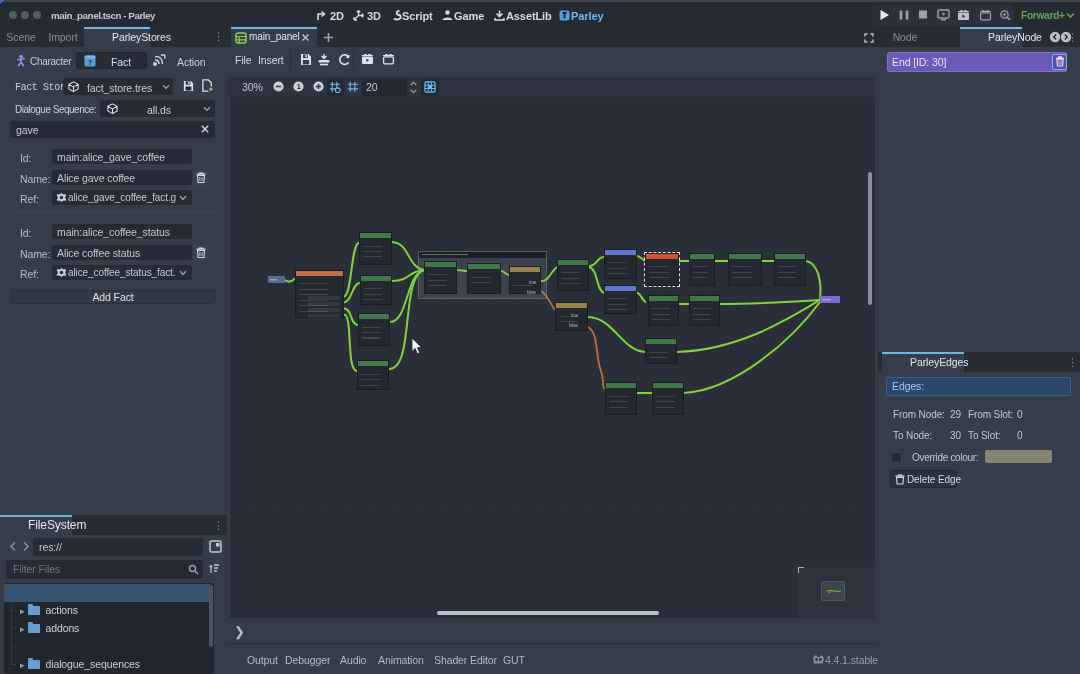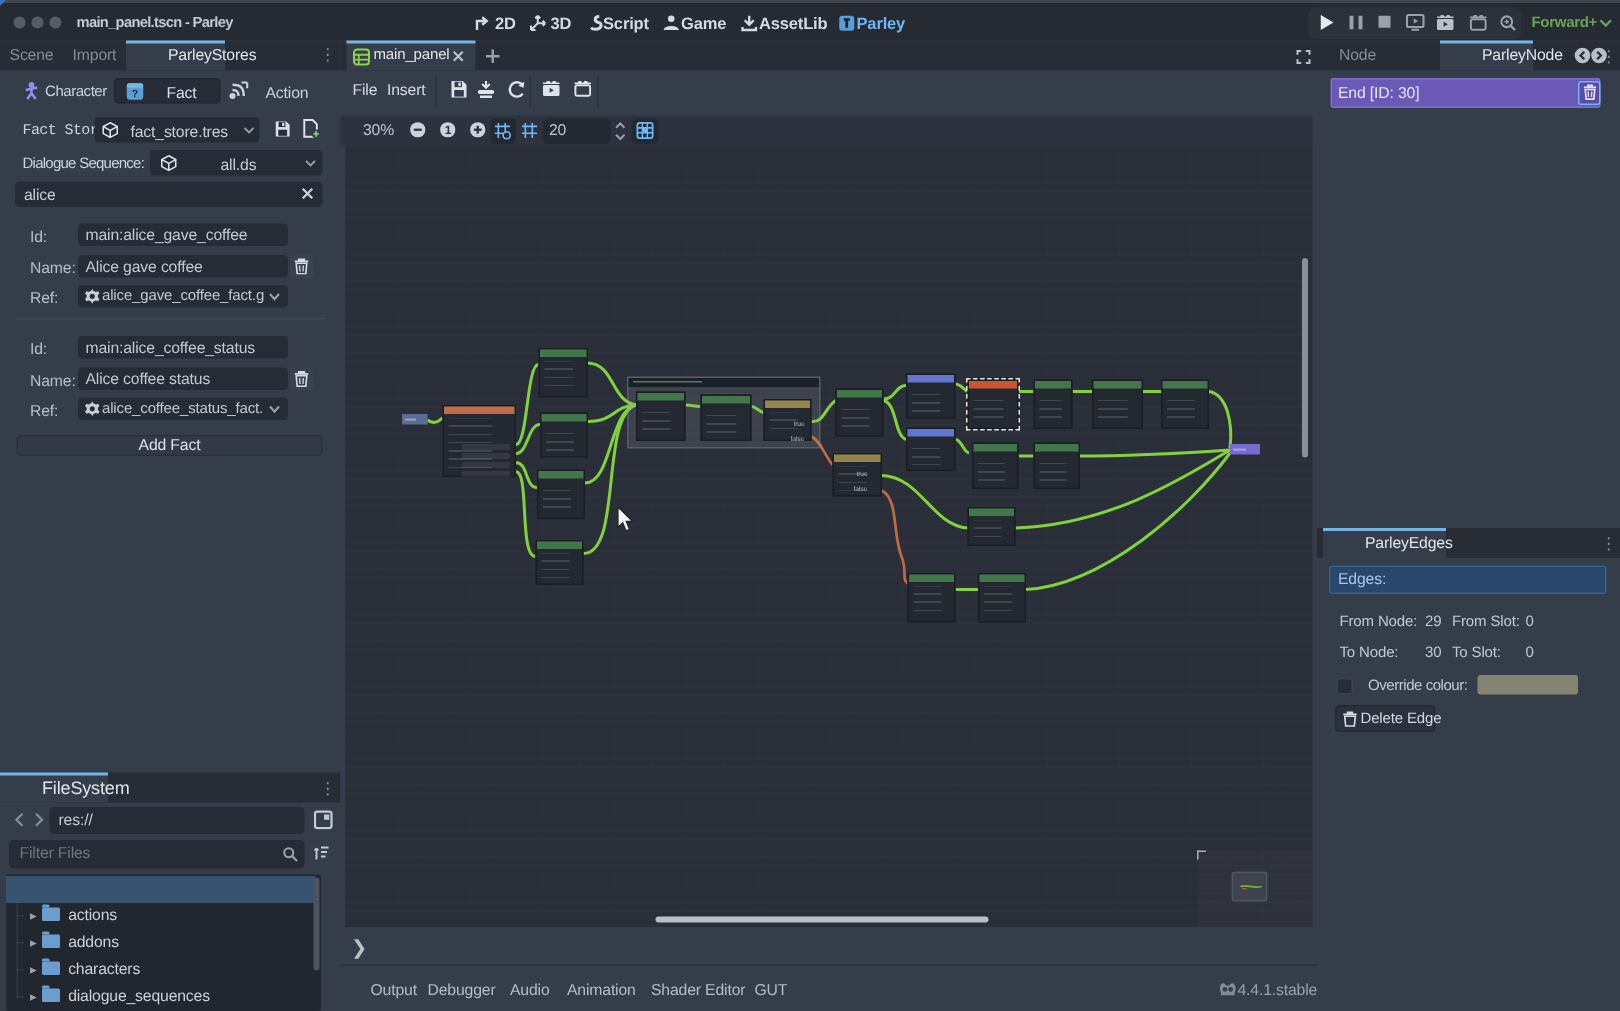--- a/index.html
+++ b/index.html
@@ -158,21 +158,21 @@
     <div class="abs input" style="left:100px;top:73px;width:115px;height:17px;"></div>
     <svg class="abs" style="left:107px;top:76px" width="11" height="11" viewBox="0 0 13 13">
           <path d="M6.5 1 L12 4 L12 9.5 L6.5 12.5 L1 9.5 L1 4 Z M1 4 L6.5 7 L12 4 M6.5 7 L6.5 12.5" fill="none" stroke="#e0e4e9" stroke-width="1.2"></path>
         </svg>
     <div class="abs" style="left:147px;top:77px;color:#c8ced6;">all.ds</div>
     <svg class="abs" style="left:203px;top:79px" width="8" height="6" viewBox="0 0 9 7">
           <path d="M1 1.5 L4.5 5 L8 1.5" stroke="#9aa1ab" stroke-width="1.5" fill="none"></path>
         </svg>
 
     <div class="abs input" style="left:10px;top:94px;width:205px;height:17px;"></div>
-    <div class="abs" style="left:16px;top:97px;color:#c8ced6;">alice</div>
+    <div class="abs" style="left:16px;top:97px;color:#c8ced6;">gave</div>
     <svg class="abs" style="left:200px;top:97px" width="10" height="10" viewBox="0 0 11 11">
           <path d="M2 2 L9 9 M9 2 L2 9" stroke="#ccd2d9" stroke-width="1.6"></path>
         </svg>
 
     <div class="abs" style="left:20px;top:125px;color:#b9bfc7;">Id:</div>
     <div class="abs input" style="left:52px;top:122px;width:140px;height:15px;"></div>
     <div class="abs" style="left:57px;top:124px;color:#c3c9d1;">main:alice_gave_coffee</div>
     <div class="abs" style="left:20px;top:146px;color:#b9bfc7;">Name:</div>
     <div class="abs input" style="left:52px;top:143px;width:140px;height:15px;"></div>
     <div class="abs" style="left:57px;top:145px;color:#c3c9d1;">Alice gave coffee</div>
@@ -247,21 +247,20 @@
           <path d="M7 7 L10 10" stroke="#9aa1ab" stroke-width="1.5"></path>
         </svg>
     <svg class="abs" style="left:209px;top:48px" width="12" height="12" viewBox="0 0 12 12">
           <path d="M2 2.5 L2 10 M2 2.5 L0.8 4 M2 2.5 L3.2 4 M5 2 L10 2 M5 5 L9 5 M5 8 L8 8" stroke="#c3c9d1" stroke-width="1.3" fill="none"></path>
         </svg>
 
     <div class="abs" style="left:4px;top:68px;width:210px;height:91px;background:#21262f;border-radius:2px;"></div>
     <div class="abs" style="left:4px;top:69px;width:206px;height:18px;background:#38536f;"></div>
     <div class="treerow" style="top:87px;left:16px;"><span style="color:#9aa1ab;font-size:9px;margin:0 4px;">▸</span><span class="folder"></span>actions</div>
     <div class="treerow" style="top:105px;left:16px;"><span style="color:#9aa1ab;font-size:9px;margin:0 4px;">▸</span><span class="folder"></span>addons</div>
-    <div class="treerow" style="top:123px;left:16px;"><span style="color:#9aa1ab;font-size:9px;margin:0 4px;">▸</span><span class="folder"></span>characters</div>
     <div class="treerow" style="top:141px;left:16px;"><span style="color:#9aa1ab;font-size:9px;margin:0 4px;">▸</span><span class="folder"></span>dialogue_sequences</div>
     <div class="abs" style="left:209px;top:70px;width:4px;height:62px;background:#4d5461;border-radius:2px;"></div>
     <div class="abs" style="left:11px;top:87px;width:1px;height:63px;background:rgba(255,255,255,0.08);"></div>
     <div class="abs" style="left:11px;top:95px;width:5px;height:1px;background:rgba(255,255,255,0.08);"></div>
     <div class="abs" style="left:11px;top:113px;width:5px;height:1px;background:rgba(255,255,255,0.08);"></div>
     <div class="abs" style="left:11px;top:131px;width:5px;height:1px;background:rgba(255,255,255,0.08);"></div>
     <div class="abs" style="left:11px;top:149px;width:5px;height:1px;background:rgba(255,255,255,0.08);"></div>
   </div>
 </div>
 

